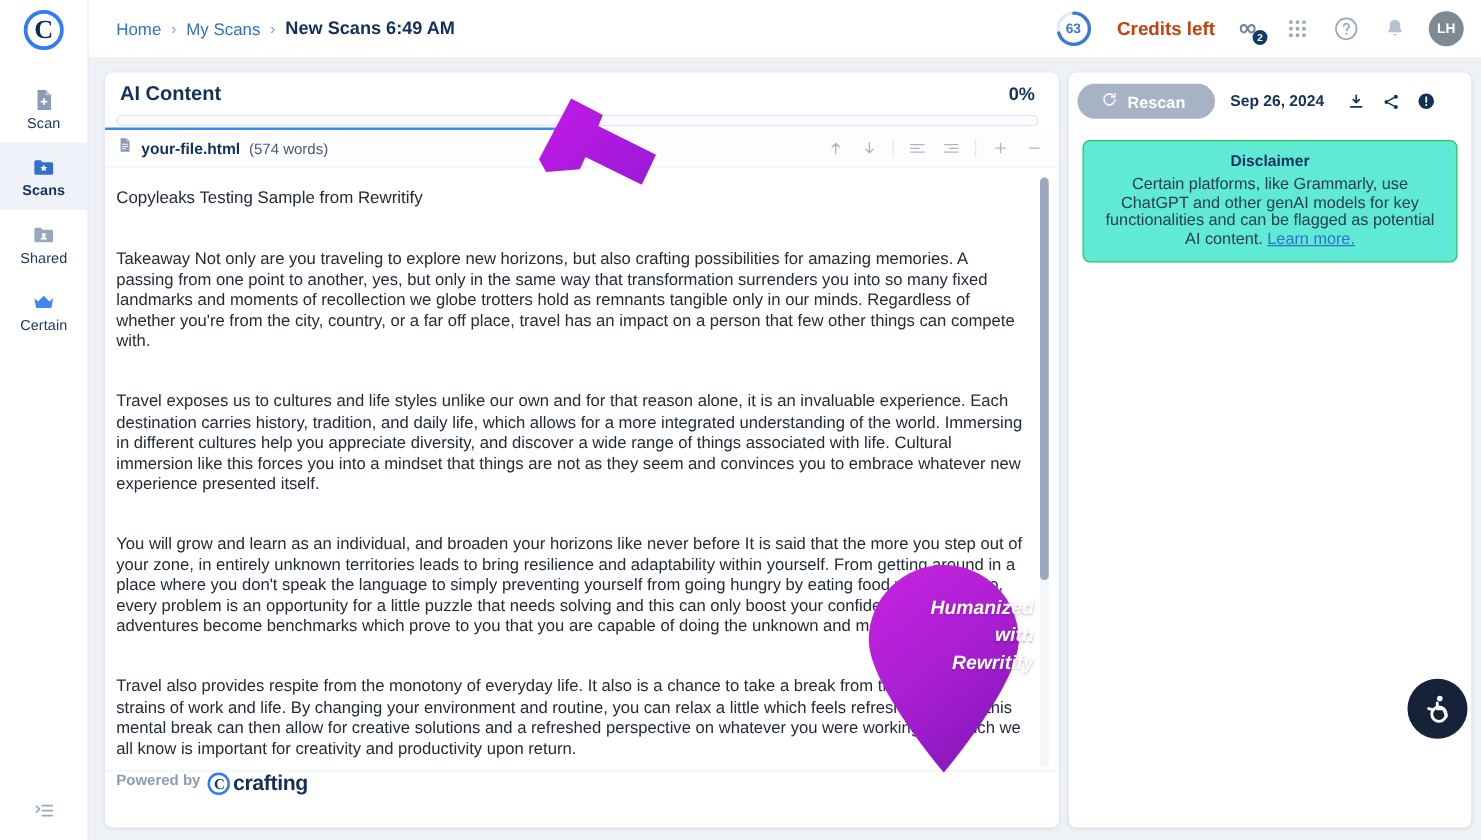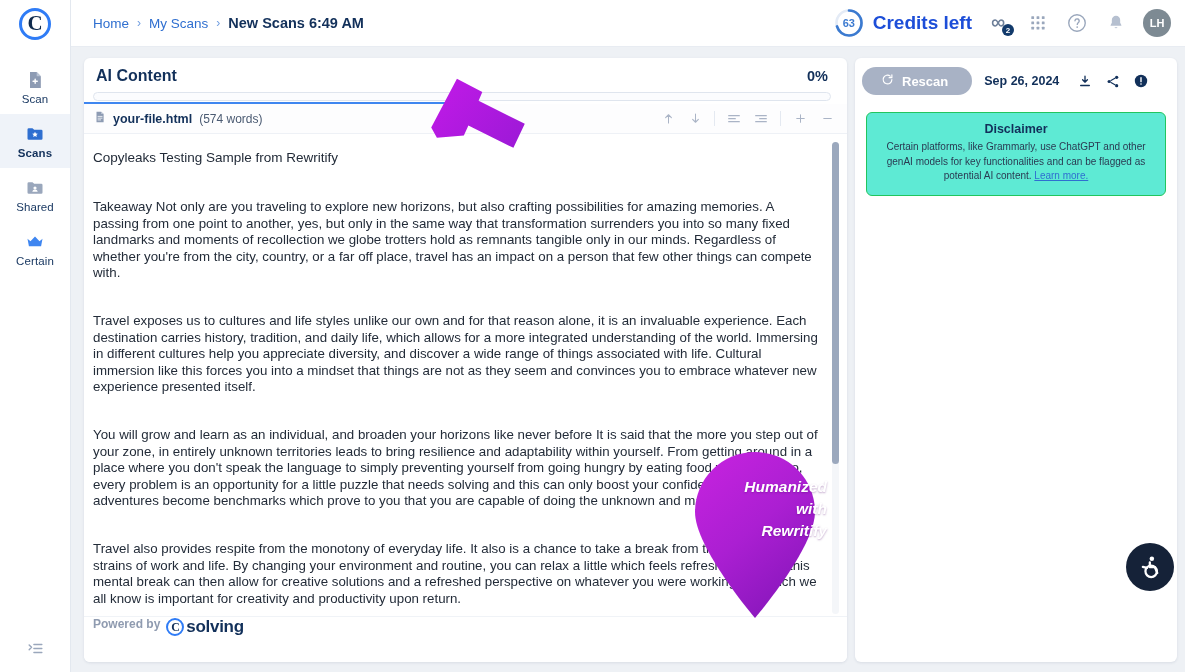--- a/index.html
+++ b/index.html
@@ -70,28 +70,28 @@
     text-align: center;
   }
   .crumb { color: #2f6fd0; cursor: pointer; font-weight: 500; }
   .crumb.current { color: #12305a; font-weight: bold; font-size: 14.5px; cursor: default; }
   .crumb-sep { color: #6f9de0; font-size: 12px; }
 
   .topbar-right {
     margin-left: auto; margin-right: 14px;
     display: flex; align-items: center; gap: 15px;
   }
-  .credits { display: flex; align-items: center; gap: 9px; cursor: pointer; }
+  .credits { display: flex; align-items: center; gap: 20px; cursor: pointer; }
   .credits-ring { position: relative; width: 30px; height: 30px; }
   .credits-num {
     position: absolute; inset: 0;
     display: flex; align-items: center; justify-content: center;
     font-size: 11px; color: #3b7ad0; font-weight: 600;
   }
-  .credits-text { font-size: 19px; color: #1d4ed8; font-weight: 600; }
+  .credits-text { font-size: 15px; color: #c2410c; font-weight: 600; }
   .icon-btn {
     width: 24px; height: 24px; position: relative;
     display: flex; align-items: center; justify-content: center;
     cursor: pointer;
   }
   .badge-dot {
     position: absolute; right: -3px; bottom: -1px;
     width: 12px; height: 12px; border-radius: 50%;
     background: #123a6b; color: #fff;
     font-size: 8px; font-weight: bold;
@@ -229,21 +229,21 @@
   .right-tools { margin-left: auto; display: flex; align-items: center; gap: 12px; }
   .disclaimer {
     margin: 8px 11px 0 11px;
     border: 1px solid #22c55e;
     border-radius: 6px;
     padding: 9px 10px 11px 10px;
     text-align: center;
     background: #5eead4;
   }
   .disc-title { font-size: 12.5px; font-weight: bold; color: #12305a; margin-bottom: 4px; }
-  .disc-text { font-size: 10px; line-height: 14.5px; color: #2a3a52; }
+  .disc-text { font-size: 13px; line-height: 14.5px; color: #2a3a52; }
   .disc-link { color: #2f6fd0; text-decoration: underline; cursor: pointer; }
 
   
   .cursor-arrow {
     position: absolute; left: 420px; top: 72px;
     width: 120px; height: 108px; pointer-events: none;
   }
   .pin {
     position: absolute; left: 683px; top: 440px;
     width: 144px; height: 180px; pointer-events: none;
@@ -468,21 +468,21 @@
 
       <div class="doc-scrollbar">
         <div class="doc-thumb"></div>
       </div>
     </div>
 
     <div class="powered">
       <span class="powered-text">Powered by</span>
       <span class="powered-brand">
         <span class="brand-c">C</span>
-        <span>solving</span>
+        <span>crafting</span>
       </span>
     </div>
   </div>
 
   <div class="right-panel">
     <div class="rescan-row">
       <div class="rescan-btn">
         <span>
           <svg viewBox="0 0 24 24" width="15" height="15">
             <path d="M19 12a7 7 0 11-2.6-5.4" fill="none" stroke="#fff" stroke-width="1.9" stroke-linecap="round"></path>

